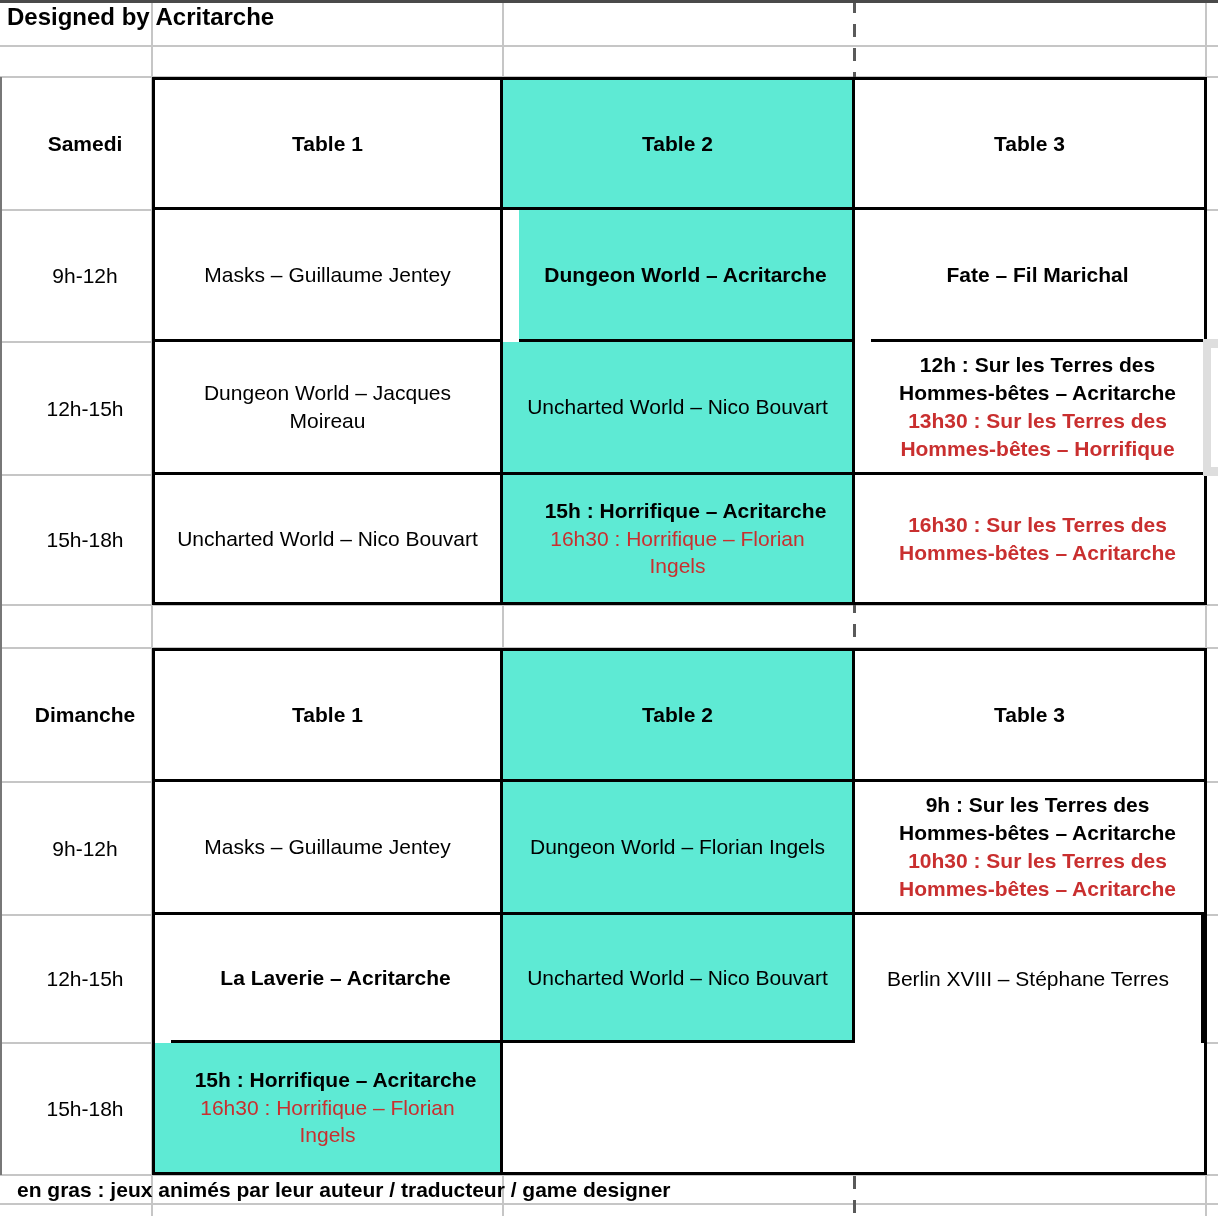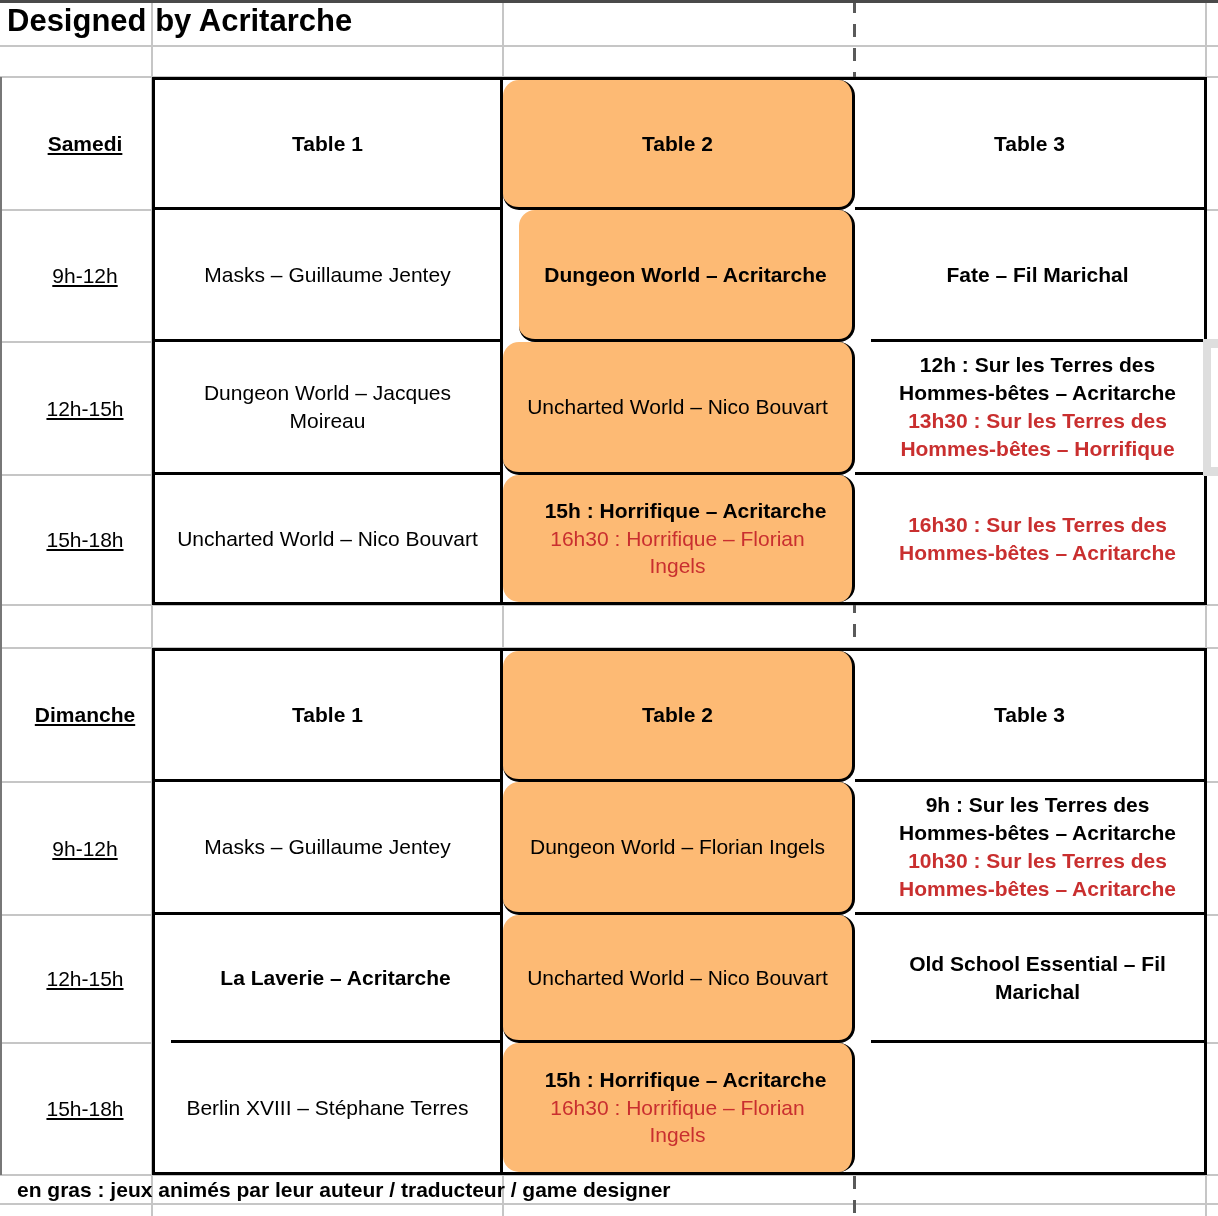--- a/index.html
+++ b/index.html
@@ -13,48 +13,48 @@
   
   .dashline{
     position:absolute;left:853px;top:0;width:3px;height:1216px;z-index:2;
     background:repeating-linear-gradient(to bottom,#5a5a5a 0 13px,transparent 13px 24px);
   }
   .topbar{position:absolute;top:0;left:0;width:1218px;height:3px;background:#4a4a4a;z-index:6;}
   .leftedge{position:absolute;left:0;top:77px;width:2px;height:1098px;background:#777;z-index:4;}
 
   .title{
     position:absolute;top:3px;left:7px;z-index:4;
-    font-size:31px;font-weight:bold;white-space:nowrap;
+    font-size:24px;font-weight:bold;white-space:nowrap;
   }
 
   
   .sidecell{
     position:absolute;left:0;width:170px;z-index:3;
     display:flex;align-items:center;justify-content:center;
-    font-size:21px;text-align:center;text-decoration:underline;
+    font-size:21px;text-align:center;
   }
   .sidecell.day{font-weight:bold;}
 
   
   .btable{
     position:absolute;left:152px;width:1055px;box-sizing:border-box;
     border:3px solid #000;display:grid;z-index:3;background:#fff;
     grid-template-columns:348px 352px 349px;
   }
   #samedi-table{top:77px;height:528px;grid-template-rows:130px 132px 133px 127px;}
   #dimanche-table{top:648px;height:527px;grid-template-rows:131px 133px 128px 129px;}
   .cell{
     box-sizing:border-box;background:#fff;
     border-right:3px solid #000;border-bottom:3px solid #000;
     display:flex;flex-direction:column;align-items:center;justify-content:center;
     text-align:center;font-size:21px;line-height:1.33;padding:4px 22px;
   }
   .cell.lastcol{border-right:none;}
   .cell.lastrow{border-bottom:none;}
-  .cell.yellow{background:#fdba74;border-radius:16px;}
+  .cell.yellow{background:#5eead4;}
   .hdr{font-weight:bold;}
   .ln{display:block;}
   .bold{font-weight:bold;margin-left:16px;}
   .red{color:#c92f2f;}
 
   .footnote{
     position:absolute;left:17px;top:1176px;width:1200px;height:27px;z-index:3;
     display:flex;align-items:center;font-size:21px;font-weight:bold;white-space:nowrap;
   }
 
@@ -129,21 +129,20 @@
 
     <div class="cell">Masks – Guillaume Jentey</div>
     <div class="cell yellow" style="padding:4px 1px">Dungeon World – Florian Ingels</div>
     <div class="cell lastcol">
       <span class="ln bold">9h : Sur les Terres des Hommes-bêtes – Acritarche</span>
       <span class="ln bold red">10h30 : Sur les Terres des Hommes-bêtes – Acritarche</span>
     </div>
 
     <div class="cell bold">La Laverie – Acritarche</div>
     <div class="cell yellow">Uncharted World – Nico Bouvart</div>
-    <div class="cell bold lastcol">Old School Essential – Fil Marichal</div>
 
     <div class="cell lastrow" style="padding:4px 1px">Berlin XVIII – Stéphane Terres</div>
     <div class="cell yellow lastrow">
       <span class="ln bold">15h : Horrifique – Acritarche</span>
       <span class="ln red">16h30 : Horrifique – Florian Ingels</span>
     </div>
   </div>
 
   <div class="footnote">en gras : jeux animés par leur auteur / traducteur / game designer</div>
 

